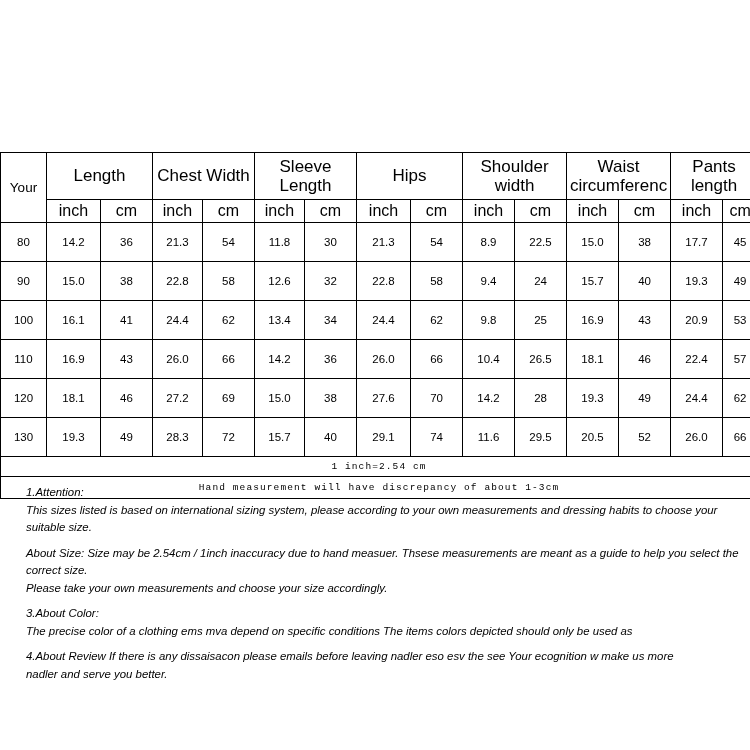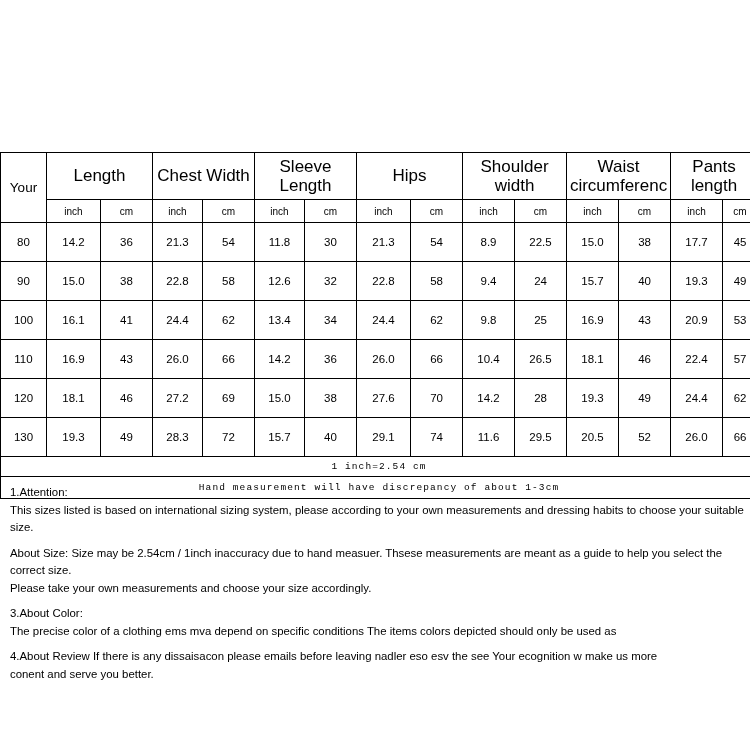--- a/index.html
+++ b/index.html
@@ -47,21 +47,21 @@
     height: 46px;
     line-height: 1.12;
     padding: 0 2px;
   }
   .hdr-size {
     font-size: 13.5px;
     font-weight: bold;
     height: 46px;
   }
   .unit-row td {
-    font-size: 10px;
+    font-size: 16px;
     height: 22px;
     color: #000;
   }
   .data-row td {
     font-size: 11.5px;
     height: 38px;
   }
   .note-row td {
     border: 1px solid #000;
     height: 19px;
@@ -75,21 +75,22 @@
   }
   .notes {
     position: absolute;
     left: 10px;
     top: 484px;
     width: 735px;
     font-size: 11.4px;
     line-height: 17.5px;
   }
   .notes p {
-    margin: 0 0 0 0;
+    margin: 0 0 0 16px;
+    font-style: italic;
   }
   .notes .gap {
     height: 8px;
   }
 </style>
 </head>
 <body>
 
 <div class="page">
 
@@ -262,16 +263,16 @@
     <p>1.Attention:</p>
     <p>This sizes listed is based on international sizing system, please according to your own measurements and dressing habits to choose your suitable size.</p>
     <div class="gap"></div>
     <p>About Size: Size may be 2.54cm / 1inch inaccuracy due to hand measuer. Thsese measurements are meant as a guide to help you select the correct size.</p>
     <p>Please take your own measurements and choose your size accordingly.</p>
     <div class="gap"></div>
     <p>3.About Color:</p>
     <p>The precise color of a clothing ems mva depend on specific conditions The items colors depicted should only be used as</p>
     <div class="gap"></div>
     <p>4.About Review If there is any dissaisacon please emails before leaving nadler eso esv the see Your ecognition w make us more</p>
-    <p>conent and serve you better.</p>
+    <p>nadler and serve you better.</p>
   </div>
 
 </div>
 
 </body></html>

